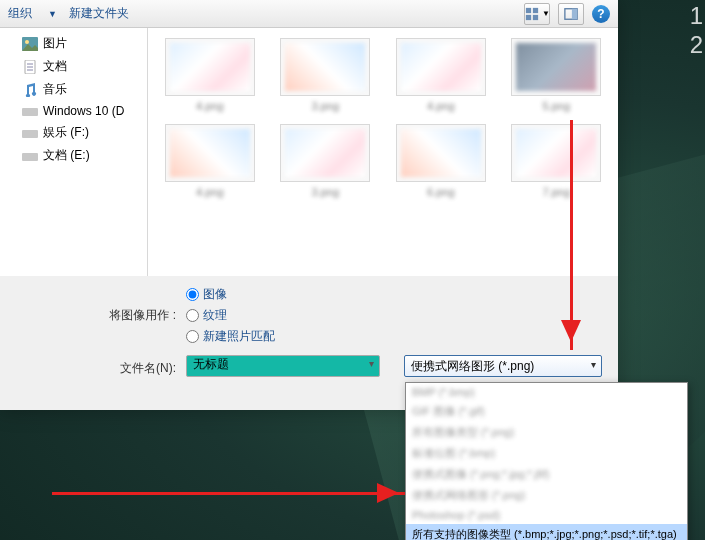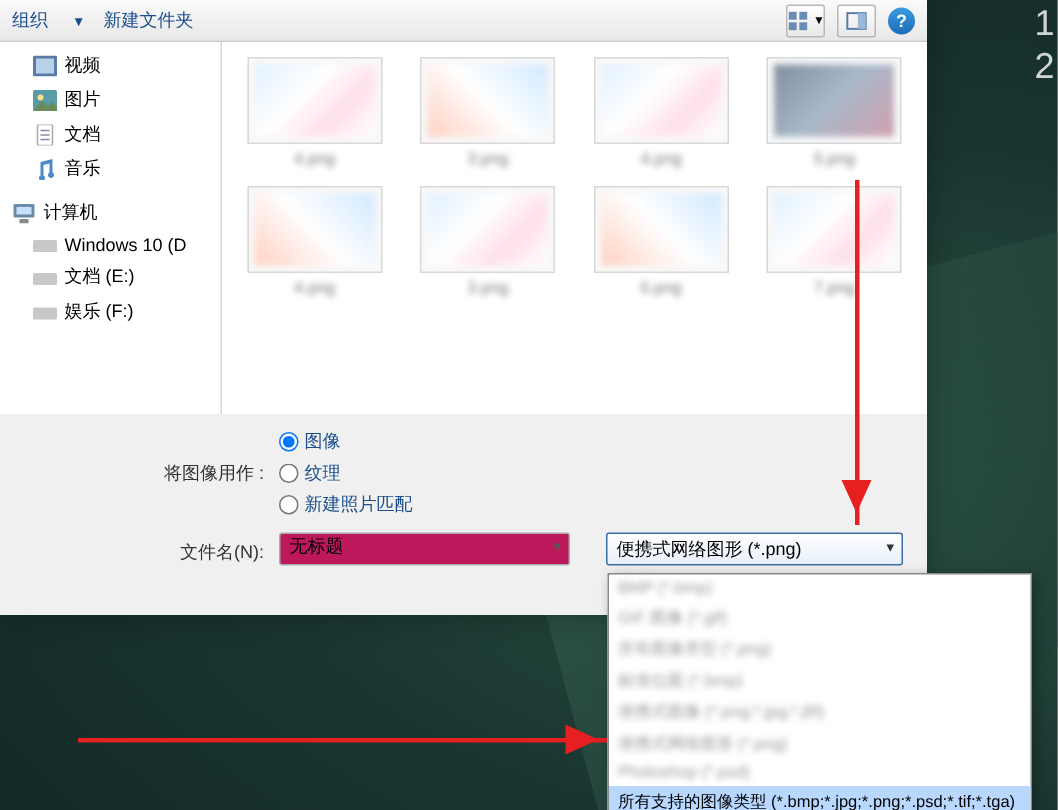--- a/index.html
+++ b/index.html
@@ -24,21 +24,21 @@
 .thumb.alt::after{background:linear-gradient(45deg,#ffd0c0,#fff,#d0e8ff)}
 .thumb.photo::after{background:linear-gradient(135deg,#8090a0,#a8b8c8,#d0a0b0)}
 .file-label{font-size:11px;color:#444;filter:blur(2px);opacity:.7}
 .bottom{background:#f0f0f0;padding:10px 16px 14px}
 .row{display:flex;align-items:center;margin-bottom:6px}
 .row-label{width:170px;text-align:right;padding-right:10px;color:#333}
 .radio-group{display:flex;flex-direction:column;gap:4px}
 .radio-item{display:flex;align-items:center;gap:4px;color:#1b4e8c;cursor:pointer}
 .radio-item input{cursor:pointer}
 .filename-row{display:flex;align-items:flex-end;margin-top:10px}
-.filename-input{flex:1;height:22px;border:1px solid #aaa;background:#be185d;padding:0 6px;border-radius:2px;position:relative}
+.filename-input{flex:1;height:22px;border:1px solid #aaa;background:#14b8a6;padding:0 6px;border-radius:2px;position:relative}
 .filename-input::after{content:"▾";position:absolute;right:5px;top:2px;color:#555;font-size:10px}
 .filetype{margin-left:24px;width:198px;height:22px;border:1px solid #3b6ea5;background:linear-gradient(#fff,#e8f0fb);border-radius:2px;padding:0 18px 0 6px;display:flex;align-items:center;cursor:pointer;position:relative;color:#000}
 .filetype::after{content:"▾";position:absolute;right:5px;top:3px;color:#333;font-size:10px}
 .dropdown{position:absolute;left:405px;top:382px;width:283px;background:#fff;border:1px solid #888;box-shadow:2px 2px 8px rgba(0,0,0,.3);z-index:10}
 .dd-item{padding:3px 6px;font-size:11px;cursor:pointer;white-space:nowrap;overflow:hidden}
 .dd-item.sel{background:#b8d8ff}
 .dd-item.blur{filter:blur(2px);opacity:.6;color:#555}
 .arrow{position:absolute;pointer-events:none}
 .arrow1{left:570px;top:120px;width:3px;height:230px;background:#e62020}
 .arrow1::after{content:"";position:absolute;bottom:-2px;left:-9px;border:10px solid transparent;border-top:22px solid #e62020}
@@ -80,27 +80,20 @@
       <div class="help-icon">
         <span>?</span>
       </div>
     </div>
   </div>
 
   <div class="body-area">
     <div class="sidebar">
       <div class="tree-item">
         <svg class="tree-icon" viewBox="0 0 16 14">
-            <rect width="16" height="14" rx="1" fill="#5a7ba8"></rect>
-            <rect x="2" y="2" width="12" height="10" fill="#b8d0e8"></rect>
-          </svg>
-        <span>视频</span>
-      </div>
-      <div class="tree-item">
-        <svg class="tree-icon" viewBox="0 0 16 14">
             <rect width="16" height="14" rx="1" fill="#5a9ba8"></rect>
             <circle cx="5" cy="5" r="2" fill="#ffe088"></circle>
             <path d="M0 14 L6 7 L10 11 L13 8 L16 11 V14 Z" fill="#6a8b5a"></path>
           </svg>
         <span>图片</span>
       </div>
       <div class="tree-item">
         <svg class="tree-icon" viewBox="0 0 16 14">
             <rect x="3" width="10" height="14" rx="1" fill="#fff" stroke="#aaa"></rect>
             <line x1="5" y1="4" x2="11" y2="4" stroke="#88a"></line>
@@ -108,45 +101,37 @@
             <line x1="5" y1="10" x2="11" y2="10" stroke="#88a"></line>
           </svg>
         <span>文档</span>
       </div>
       <div class="tree-item">
         <svg class="tree-icon" viewBox="0 0 16 14">
             <path d="M5 2 L13 0 V9 A2 2 0 1 1 11 9 V3 L7 4 V11 A2 2 0 1 1 5 11 Z" fill="#4a8bc8"></path>
           </svg>
         <span>音乐</span>
       </div>
-      <div class="tree-item section">
-        <svg class="tree-icon" viewBox="0 0 16 14">
-            <rect x="1" y="1" width="14" height="9" rx="1" fill="#6a8ba8"></rect>
-            <rect x="3" y="3" width="10" height="5" fill="#c8e0f8"></rect>
-            <rect x="5" y="11" width="6" height="3" fill="#888"></rect>
-          </svg>
-        <span>计算机</span>
-      </div>
       <div class="tree-item">
         <svg class="tree-icon" viewBox="0 0 16 14">
             <rect y="4" width="16" height="8" rx="1" fill="#c8c8c8"></rect>
           </svg>
         <span>Windows 10 (D</span>
       </div>
       <div class="tree-item">
         <svg class="tree-icon" viewBox="0 0 16 14">
             <rect y="4" width="16" height="8" rx="1" fill="#c8c8c8"></rect>
           </svg>
+        <span>娱乐 (F:)</span>
+      </div>
+      <div class="tree-item">
+        <svg class="tree-icon" viewBox="0 0 16 14">
+            <rect y="4" width="16" height="8" rx="1" fill="#c8c8c8"></rect>
+          </svg>
         <span>文档 (E:)</span>
-      </div>
-      <div class="tree-item">
-        <svg class="tree-icon" viewBox="0 0 16 14">
-            <rect y="4" width="16" height="8" rx="1" fill="#c8c8c8"></rect>
-          </svg>
-        <span>娱乐 (F:)</span>
       </div>
     </div>
 
     <div class="files">
       <div class="file-item">
           <div class="thumb"></div>
           <span class="file-label">4.png</span>
         </div>
       <div class="file-item">
           <div class="thumb alt"></div>

